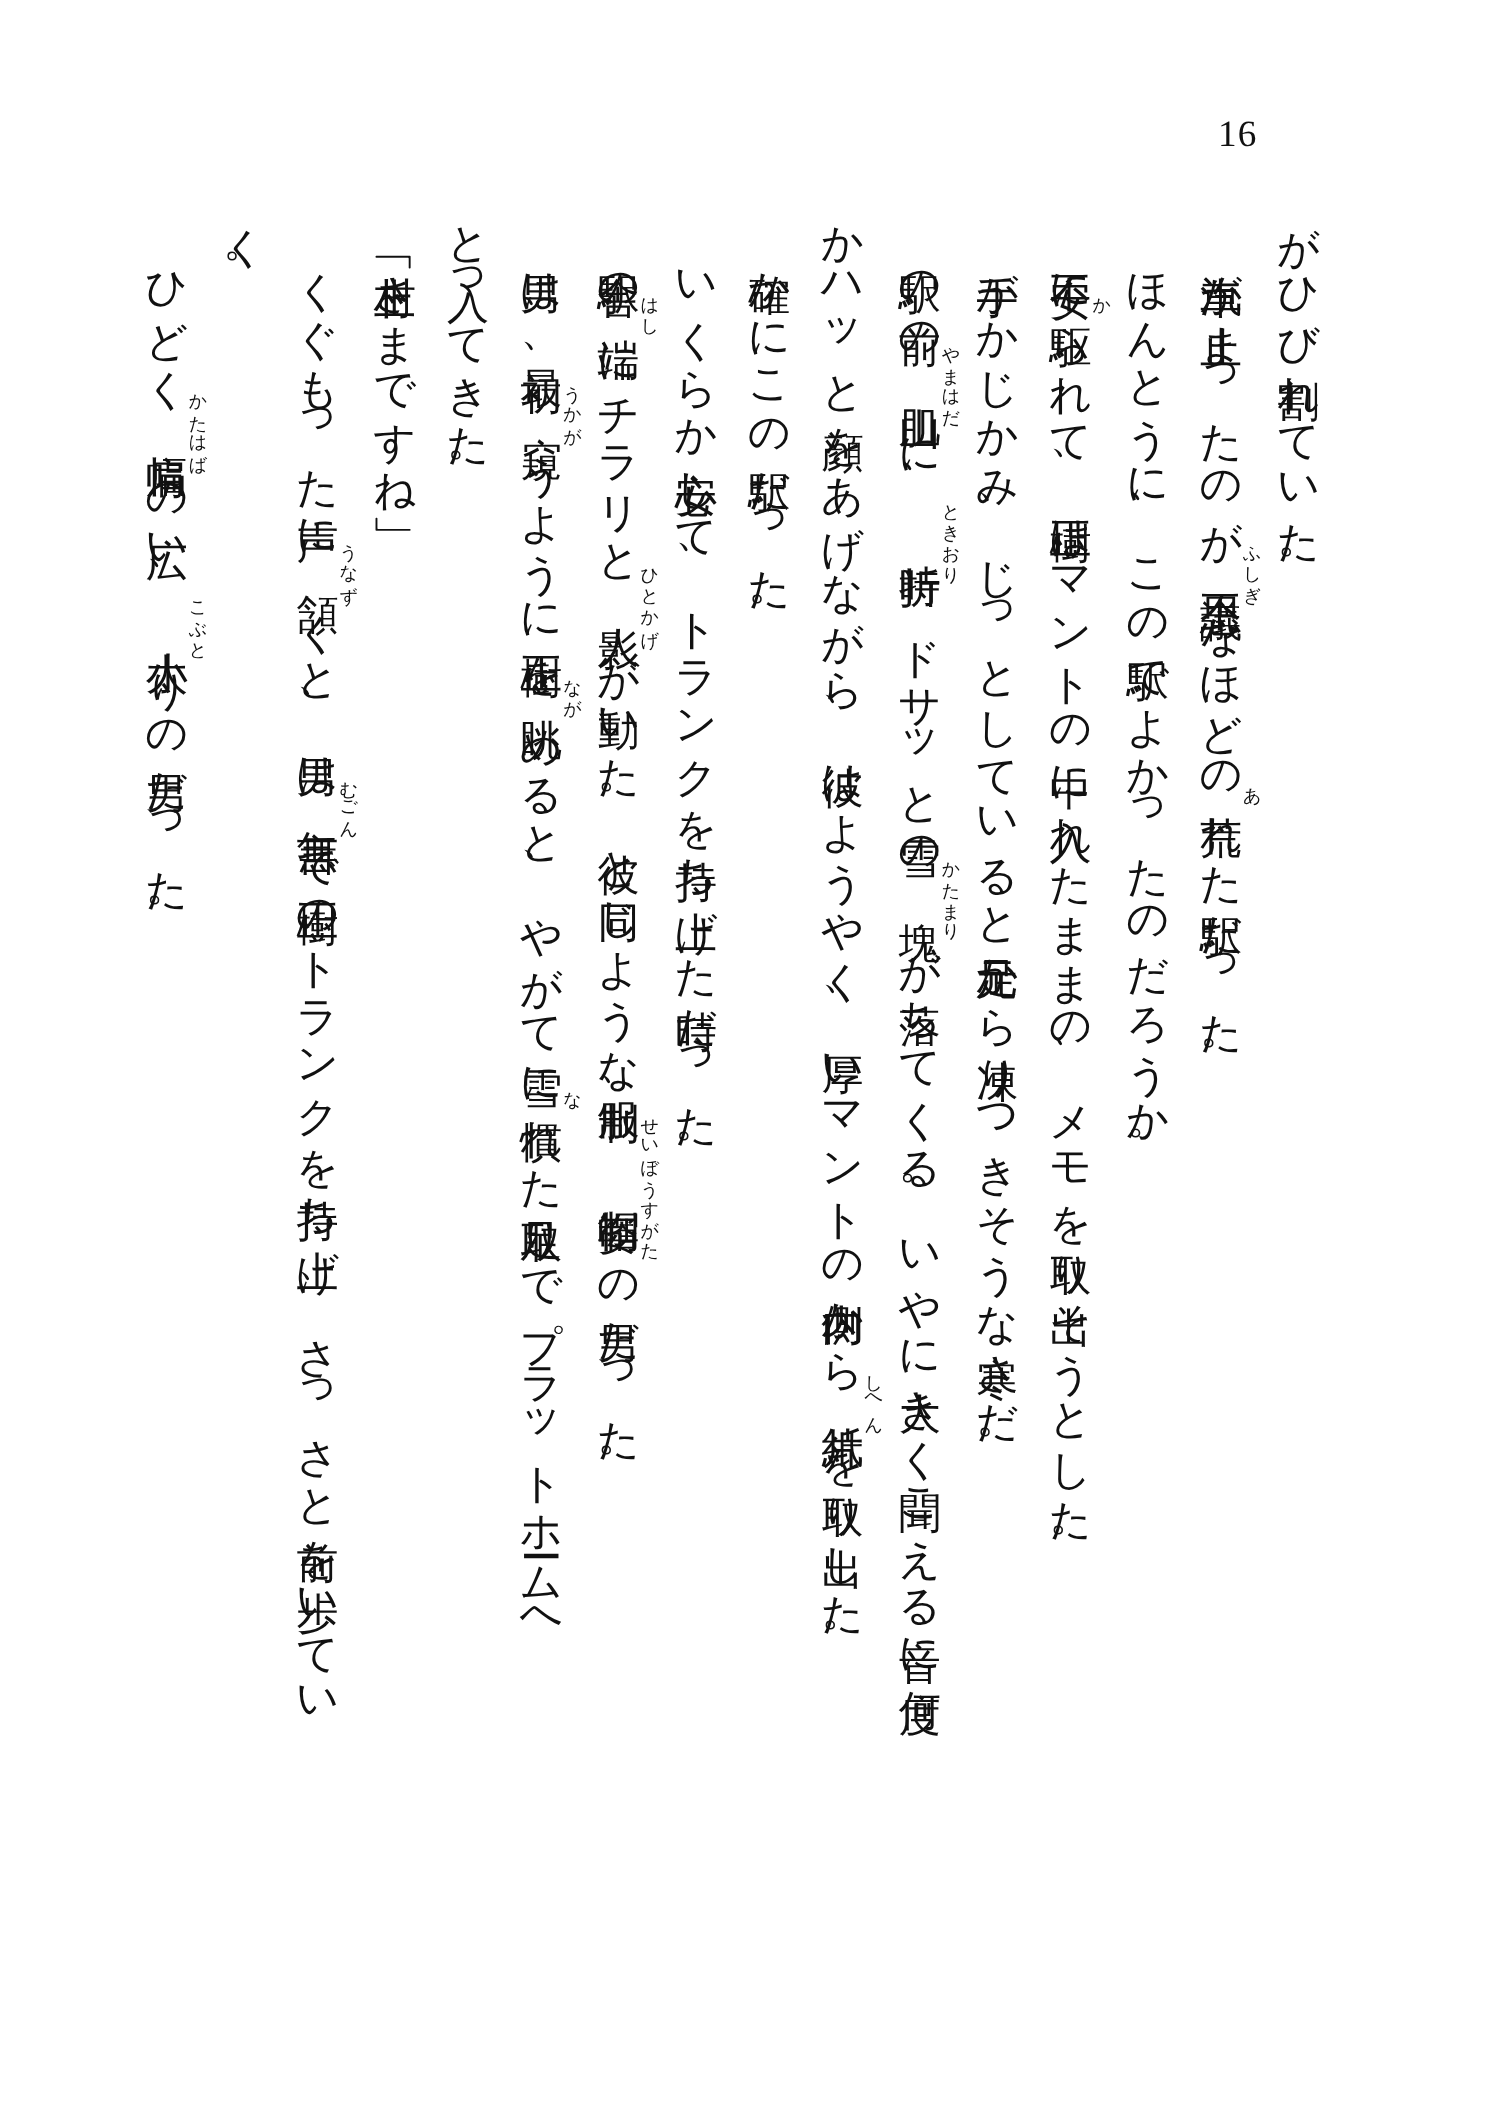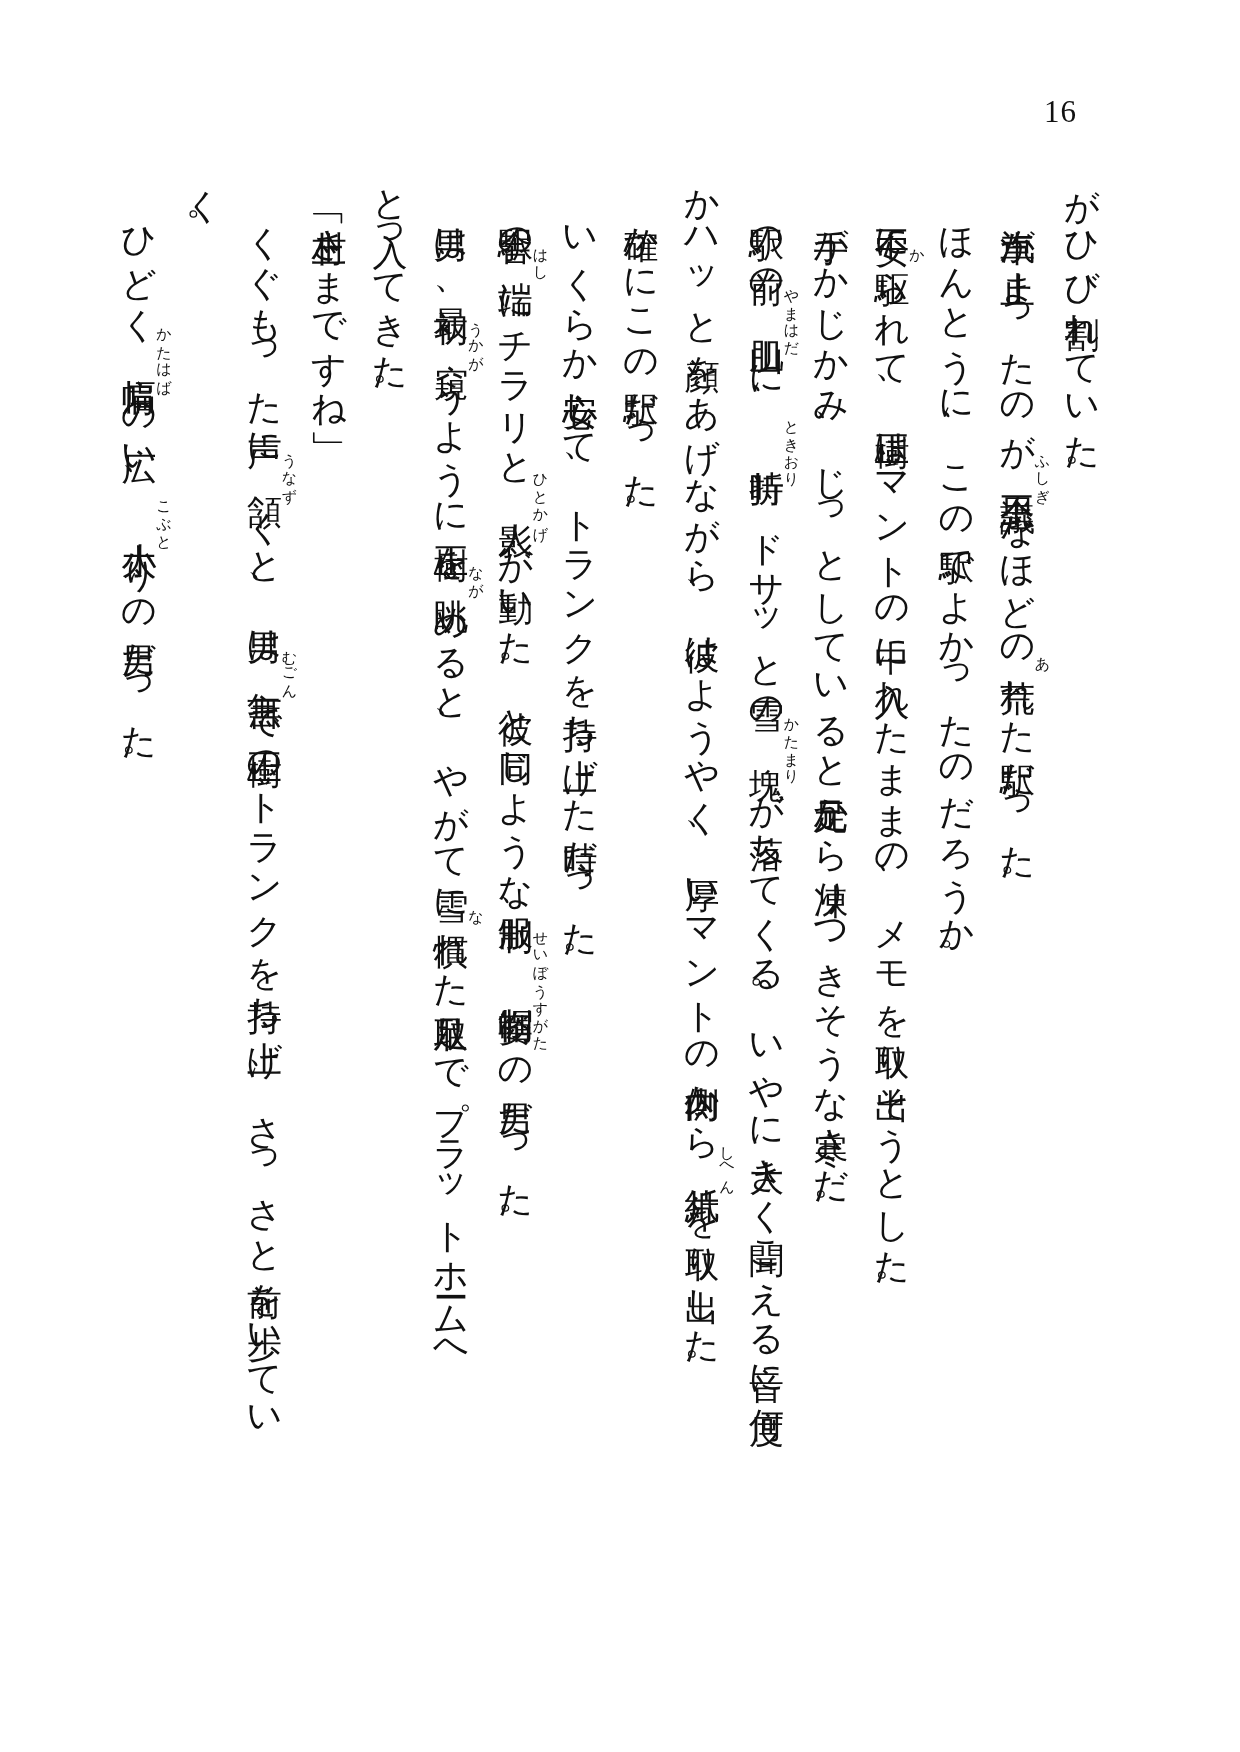--- a/index.html
+++ b/index.html
@@ -17,21 +17,21 @@
   }
   .page {
     position: absolute;
     inset: 0;
   }
   .page-number {
     position: absolute;
     top: 94px;
     left: 1015px;
     width: 62px;
-    text-align: right;
+    text-align: left;
     font-size: 31px;
     letter-spacing: 1px;
     color: #111111;
   }
   .text-block {
     position: absolute;
     top: 165px;
     right: 128px;
     height: 1462px;
     writing-mode: vertical-rl;

